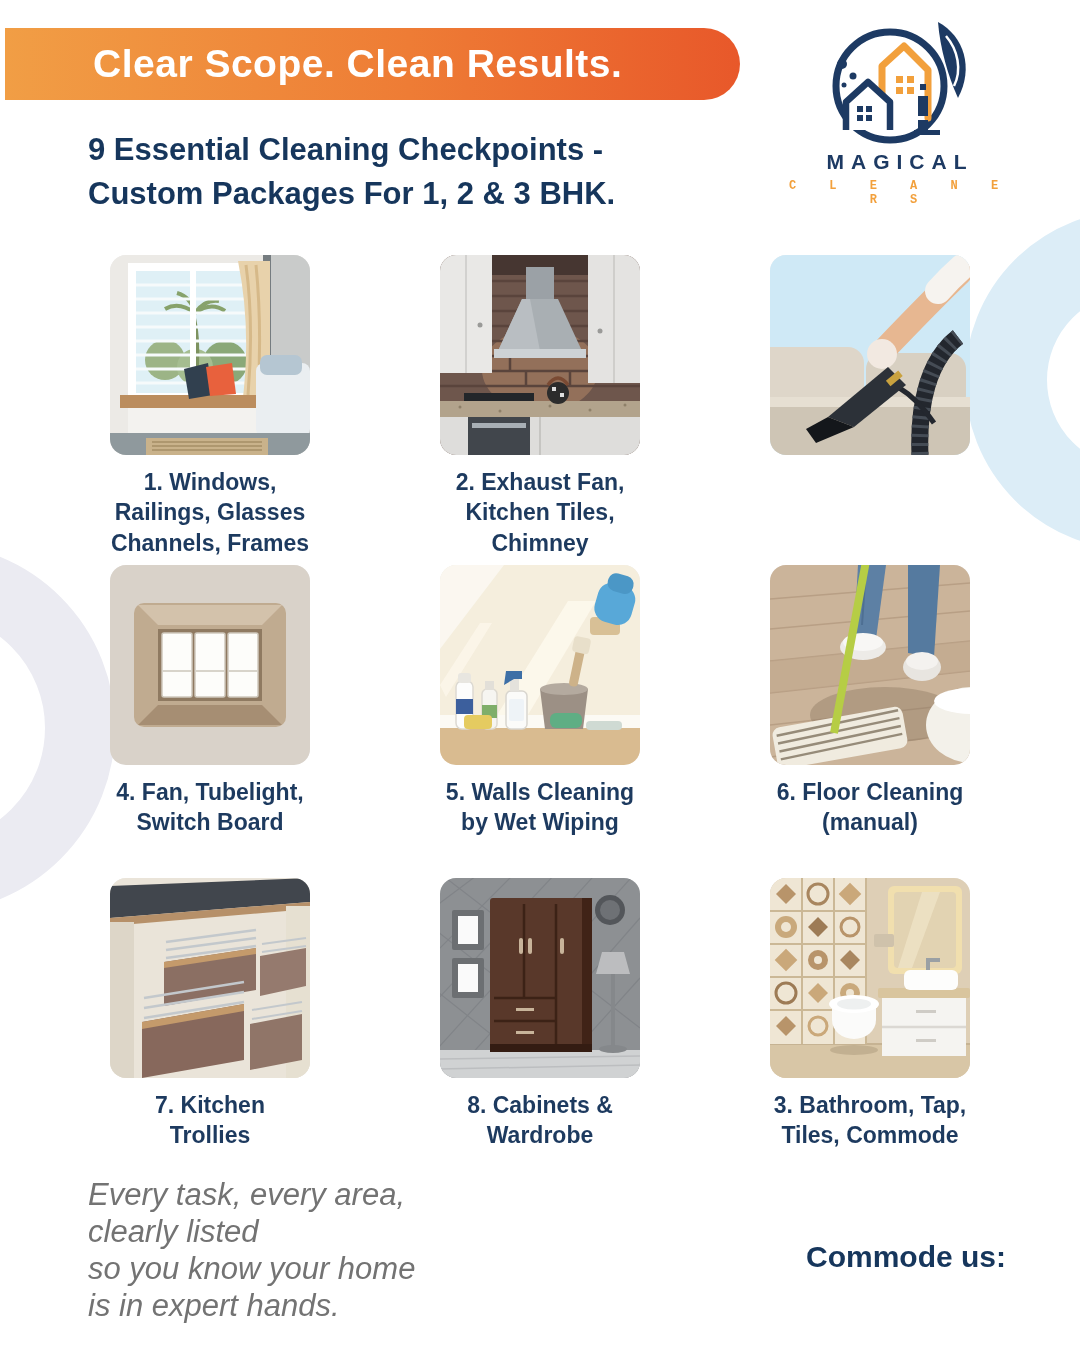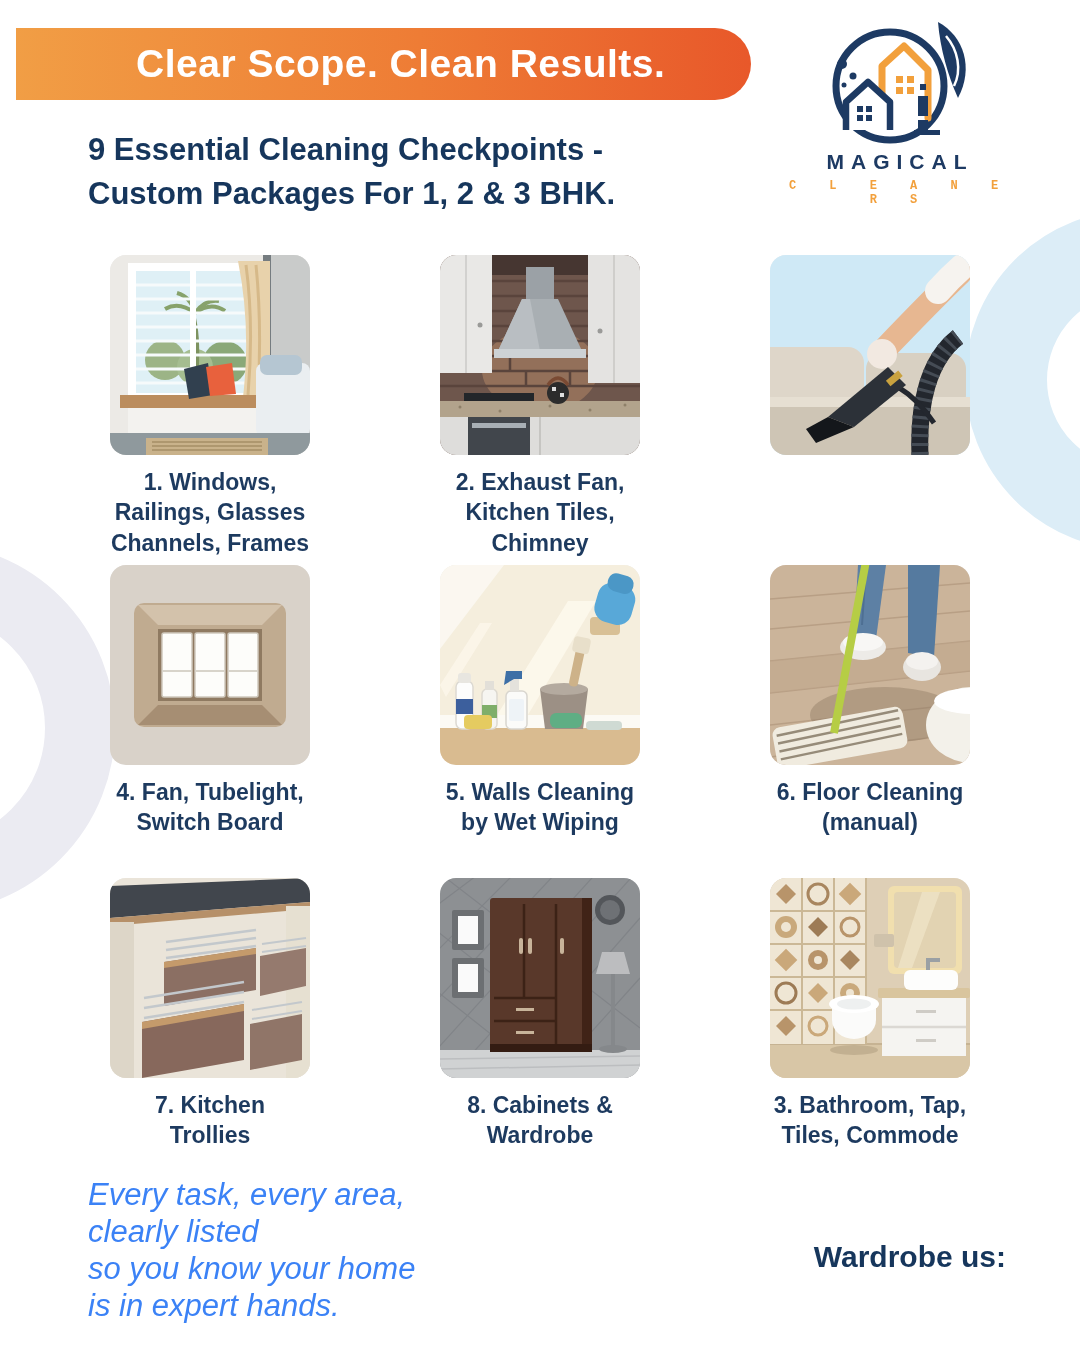--- a/index.html
+++ b/index.html
@@ -5,24 +5,24 @@
   html,body{margin:0;padding:0;}
   body{
     width:1080px;height:1350px;position:relative;overflow:hidden;
     background:#ffffff;font-family:"Liberation Sans", sans-serif;
   }
   .ring{position:absolute;border-radius:50%;}
   .ring-right{width:176px;height:176px;border:82px solid #dcedf7;left:965px;top:210px;}
   .ring-left{width:230px;height:230px;border:70px solid #ebebf2;left:-255px;top:543px;}
 
   .banner{
-    position:absolute;left:16px;top:28px;height:72px;width:735px;
+    position:absolute;left:5px;top:28px;height:72px;width:735px;
     border-radius:0 36px 36px 0;
     background:linear-gradient(90deg,#f19e45 0%,#ee7c35 55%,#e8582a 100%);
-    display:flex;align-items:center;padding-left:120px;box-sizing:border-box;
+    display:flex;align-items:center;padding-left:88px;box-sizing:border-box;
   }
   .banner-title{color:#ffffff;font-size:39px;font-weight:bold;letter-spacing:.5px;}
 
   .heading{
     position:absolute;left:88px;top:128px;width:600px;
     color:#16365c;font-size:31px;font-weight:bold;line-height:1.42;
     white-space:pre-line;
   }
 
   .logo{position:absolute;left:775px;top:20px;width:250px;text-align:center;}
@@ -39,21 +39,21 @@
   .photo{width:200px;height:200px;border-radius:16px;overflow:hidden;background:#eee;}
   .photo svg{display:block;}
   .cap{
     margin-top:12px;width:260px;margin-left:-30px;text-align:center;
     color:#1d3a5f;font-size:23px;font-weight:bold;line-height:1.32;
     white-space:pre-line;
   }
 
   .tagline{
     position:absolute;left:88px;top:1176px;
-    color:#3b82f6;font-size:31px;font-style:italic;font-weight:500;
+    color:#737373;font-size:31px;font-style:italic;font-weight:500;
     line-height:37px;white-space:pre-line;
   }
 
   .contact{position:absolute;right:74px;top:1240px;text-align:right;}
   .contact-label{color:#16365c;font-size:30px;font-weight:bold;}
   .contact-row{display:flex;align-items:center;justify-content:flex-end;gap:18px;margin-top:8px;}
   .phone-badge{width:46px;height:46px;border-radius:50%;background:#bfe0ef;
     display:flex;align-items:center;justify-content:center;flex:0 0 auto;}
   .phones{color:#16365c;font-size:34px;font-weight:bold;letter-spacing:.5px;white-space:nowrap;}
 </style>
@@ -460,14 +460,14 @@
   </figure>
 
 </div>
 
 <div class="tagline">Every task, every area,
 clearly listed
 so you know your home
 is in expert hands.</div>
 
 <div class="contact">
-  <div class="contact-label">Wardrobe us:</div>
+  <div class="contact-label">Commode us:</div>
 </div>
 
 </body></html>

